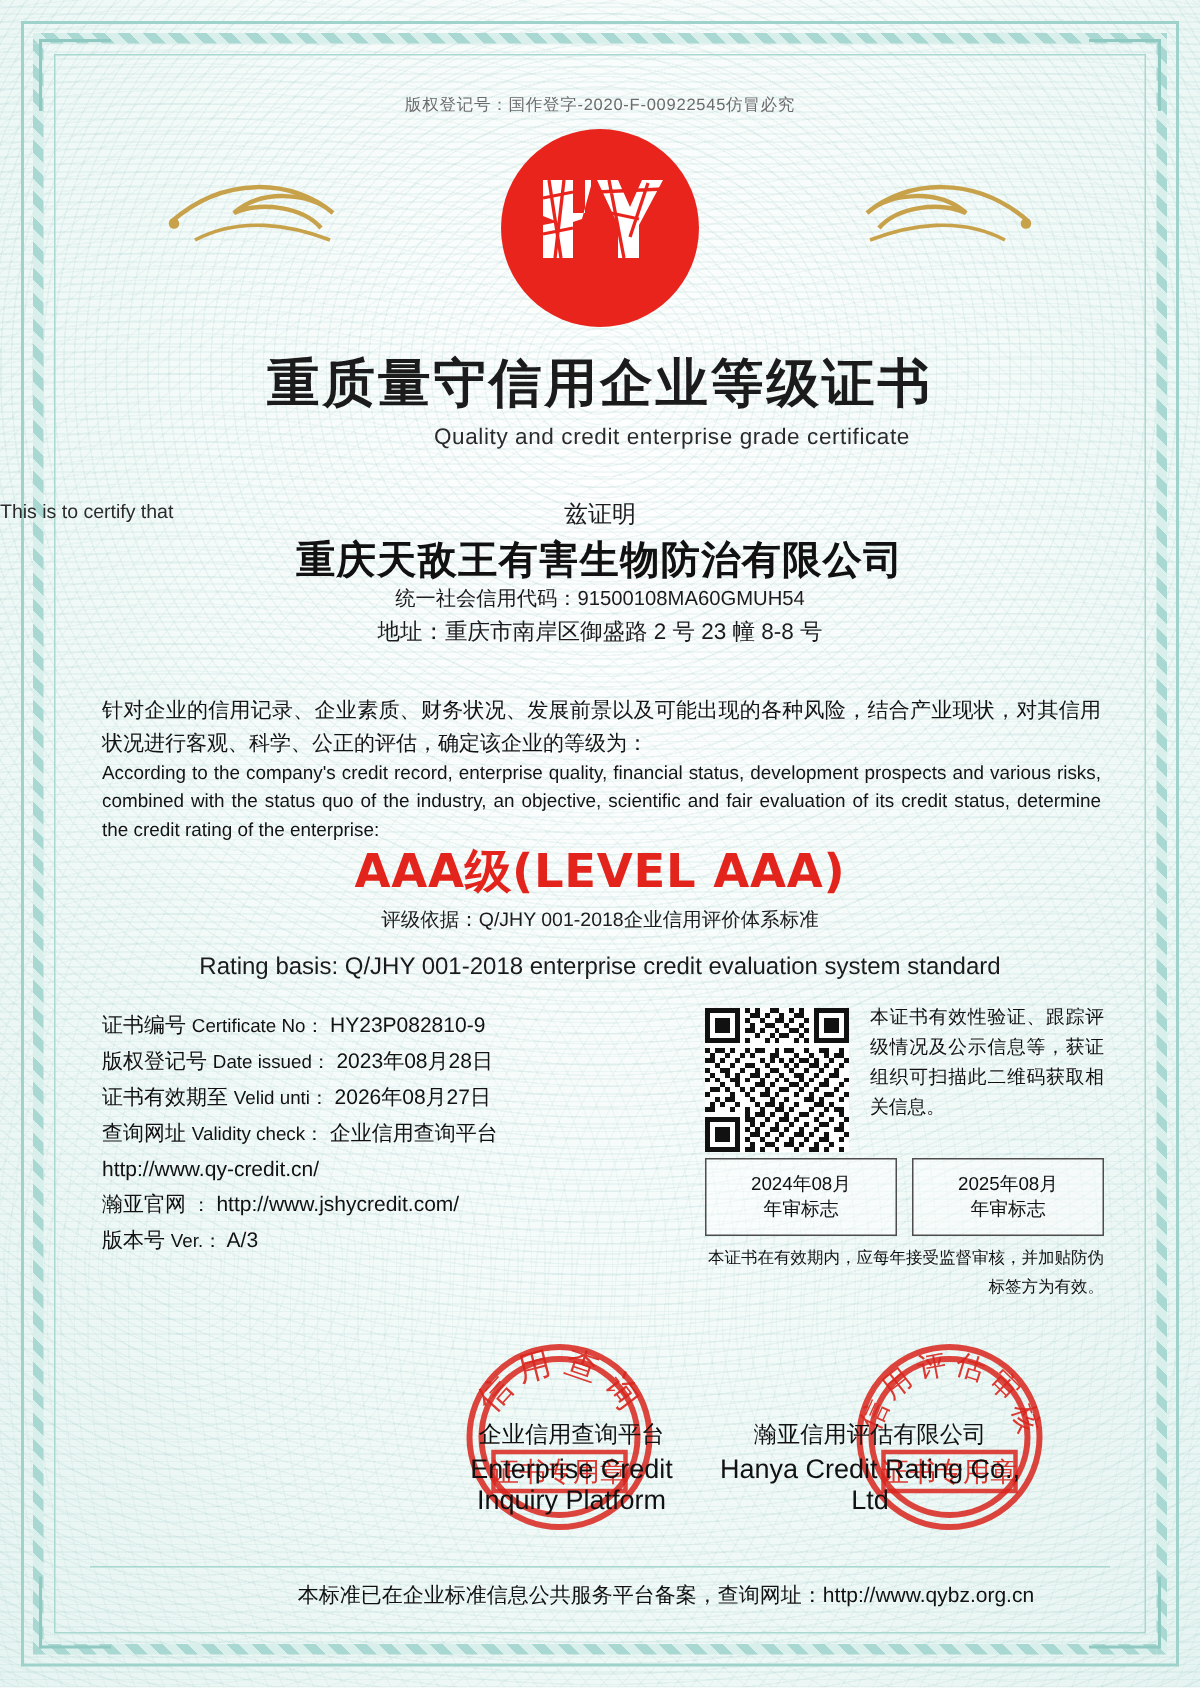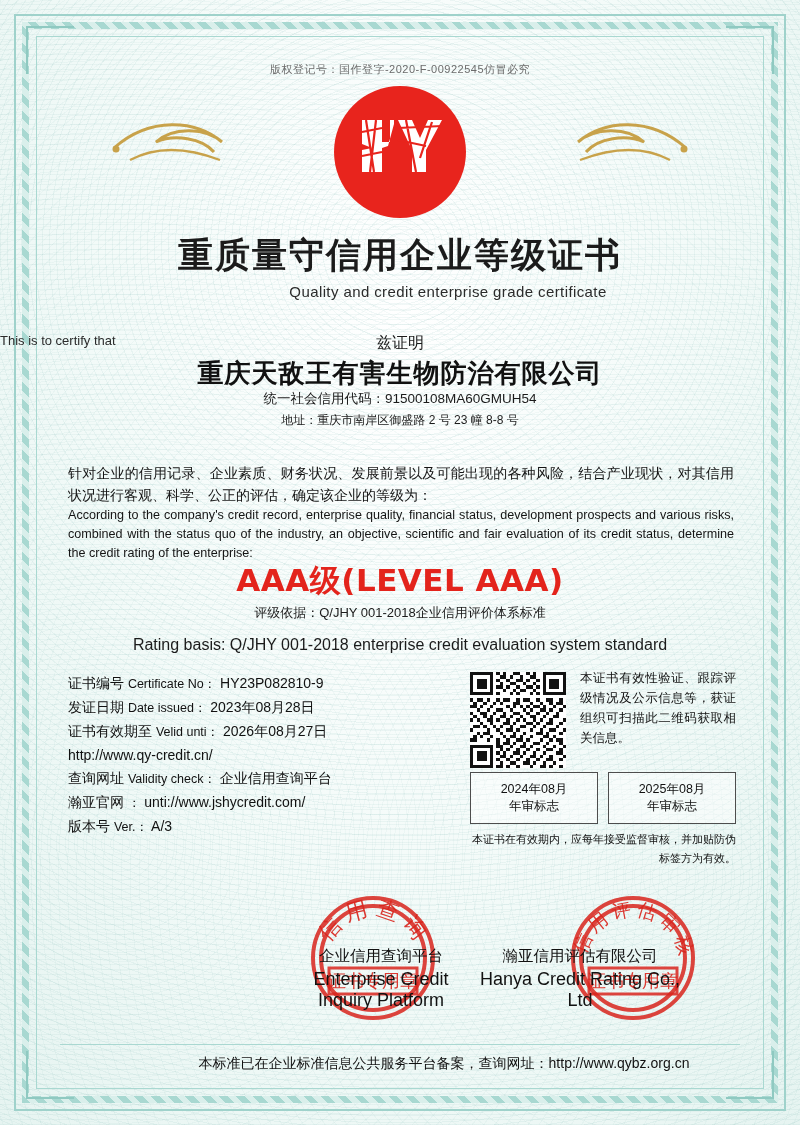--- a/index.html
+++ b/index.html
@@ -90,21 +90,21 @@
     position:absolute;top:356px;left:0;width:100%;text-align:center;
     font-size:26px;font-weight:bold;color:#111;letter-spacing:1px;
     font-family:"DejaVu Sans","Liberation Sans",sans-serif;
   }
   .uscc{
     position:absolute;top:390px;left:0;width:100%;text-align:center;
     font-size:13.5px;color:#1b1b1b;
   }
   .addr{
     position:absolute;top:412px;left:0;width:100%;text-align:center;
-    font-size:12px;color:#1b1b1b;
+    font-size:15px;color:#1b1b1b;
   }
 
   .para{
     position:absolute;top:462px;left:68px;width:666px;
     font-size:14px;line-height:22px;color:#141414;text-align:justify;
   }
   .para .en{font-size:12.6px;line-height:19px;display:block;margin-top:0;}
 
   .level{
     position:absolute;top:560px;left:0;width:100%;text-align:center;
@@ -244,41 +244,41 @@
   <div class="basis-cn">评级依据：Q/JHY 001-2018企业信用评价体系标准</div>
   <div class="basis-en">Rating basis: Q/JHY 001-2018 enterprise credit evaluation system standard</div>
 
   <div class="details">
     <div class="row">
       <span class="lbl-cn">证书编号</span>
       <span class="lbl-en">Certificate No：</span>
       <span class="val">HY23P082810-9</span>
     </div>
     <div class="row">
-      <span class="lbl-cn">发证日期</span>
+      <span class="lbl-cn">版权登记号</span>
       <span class="lbl-en">Date issued：</span>
       <span class="val">2023年08月28日</span>
     </div>
     <div class="row">
       <span class="lbl-cn">证书有效期至</span>
       <span class="lbl-en">Velid unti：</span>
       <span class="val">2026年08月27日</span>
     </div>
     <div class="row">
-      <span class="val">http://www.qy-credit.cn/</span>
-    </div>
-    <div class="row">
       <span class="lbl-cn">查询网址</span>
       <span class="lbl-en">Validity check：</span>
       <span class="val">企业信用查询平台</span>
     </div>
     <div class="row">
+      <span class="val">http://www.qy-credit.cn/</span>
+    </div>
+    <div class="row">
       <span class="lbl-cn">瀚亚官网</span>
       <span class="lbl-en">：</span>
-      <span class="val">unti://www.jshycredit.com/</span>
+      <span class="val">http://www.jshycredit.com/</span>
     </div>
     <div class="row">
       <span class="lbl-cn">版本号</span>
       <span class="lbl-en">Ver.：</span>
       <span class="val">A/3</span>
     </div>
   </div>
 
   <div class="qr">
     <svg width="96" height="96" viewBox="0 0 29 29" shape-rendering="crispEdges" aria-hidden="true">

